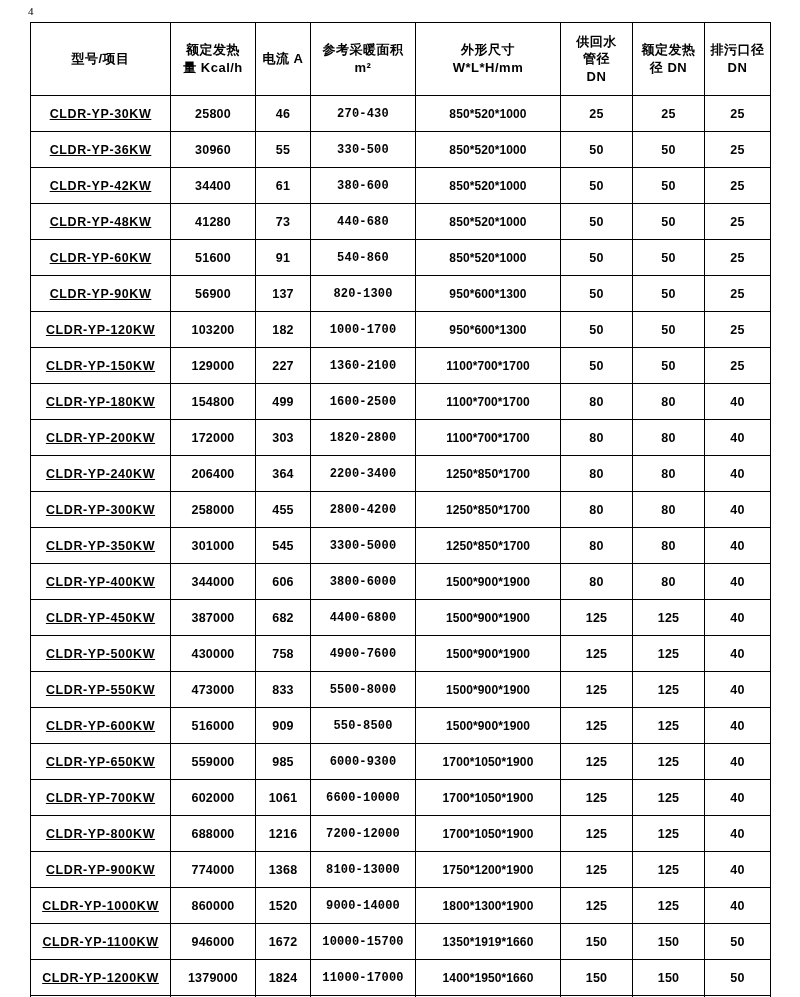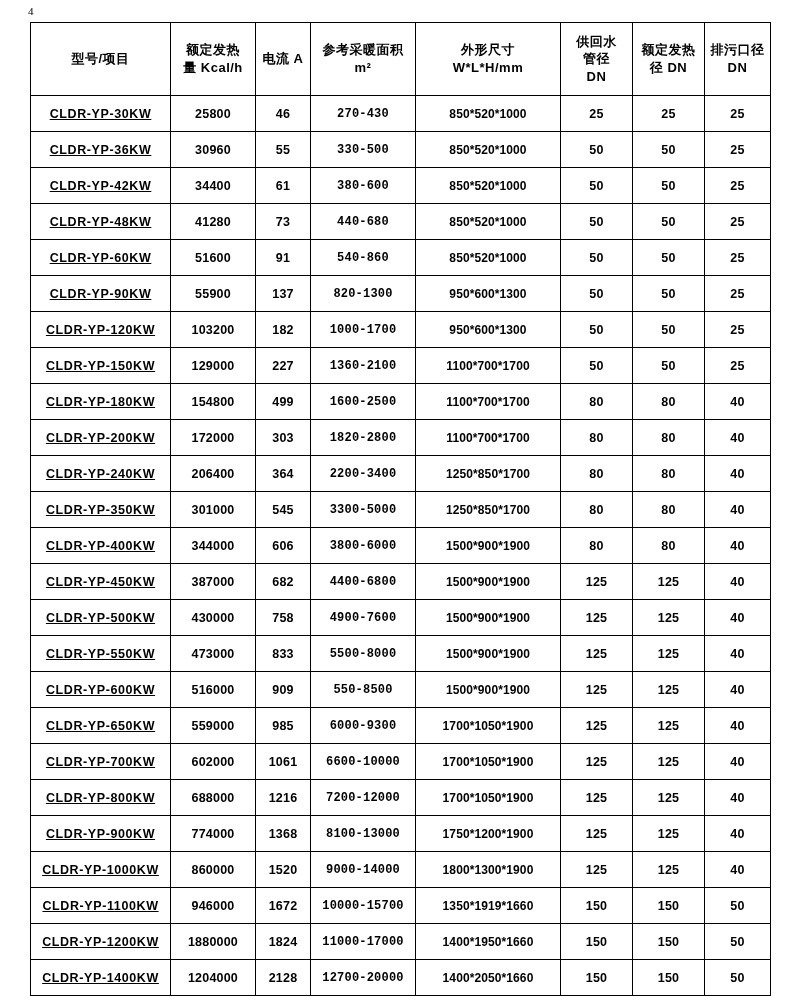--- a/index.html
+++ b/index.html
@@ -187,21 +187,21 @@
             <td class="heat">51600</td>
             <td class="current">91</td>
             <td class="area">540-860</td>
             <td class="dim">850*520*1000</td>
             <td class="dn">50</td>
             <td class="dn">50</td>
             <td class="dn">25</td>
           </tr>
           <tr>
             <td class="model">CLDR-YP-90KW</td>
-            <td class="heat">55900</td>
+            <td class="heat">56900</td>
             <td class="current">137</td>
             <td class="area">820-1300</td>
             <td class="dim">950*600*1300</td>
             <td class="dn">50</td>
             <td class="dn">50</td>
             <td class="dn">25</td>
           </tr>
           <tr>
             <td class="model">CLDR-YP-120KW</td>
             <td class="heat">103200</td>
@@ -246,20 +246,30 @@
             <td class="model">CLDR-YP-240KW</td>
             <td class="heat">206400</td>
             <td class="current">364</td>
             <td class="area">2200-3400</td>
             <td class="dim">1250*850*1700</td>
             <td class="dn">80</td>
             <td class="dn">80</td>
             <td class="dn">40</td>
           </tr>
           <tr>
+            <td class="model">CLDR-YP-300KW</td>
+            <td class="heat">258000</td>
+            <td class="current">455</td>
+            <td class="area">2800-4200</td>
+            <td class="dim">1250*850*1700</td>
+            <td class="dn">80</td>
+            <td class="dn">80</td>
+            <td class="dn">40</td>
+          </tr>
+          <tr>
             <td class="model">CLDR-YP-350KW</td>
             <td class="heat">301000</td>
             <td class="current">545</td>
             <td class="area">3300-5000</td>
             <td class="dim">1250*850*1700</td>
             <td class="dn">80</td>
             <td class="dn">80</td>
             <td class="dn">40</td>
           </tr>
           <tr>
@@ -367,21 +377,21 @@
             <td class="heat">946000</td>
             <td class="current">1672</td>
             <td class="area">10000-15700</td>
             <td class="dim">1350*1919*1660</td>
             <td class="dn">150</td>
             <td class="dn">150</td>
             <td class="dn">50</td>
           </tr>
           <tr>
             <td class="model">CLDR-YP-1200KW</td>
-            <td class="heat">1880000</td>
+            <td class="heat">1379000</td>
             <td class="current">1824</td>
             <td class="area">11000-17000</td>
             <td class="dim">1400*1950*1660</td>
             <td class="dn">150</td>
             <td class="dn">150</td>
             <td class="dn">50</td>
           </tr>
           <tr>
             <td class="model">CLDR-YP-1400KW</td>
             <td class="heat">1204000</td>

